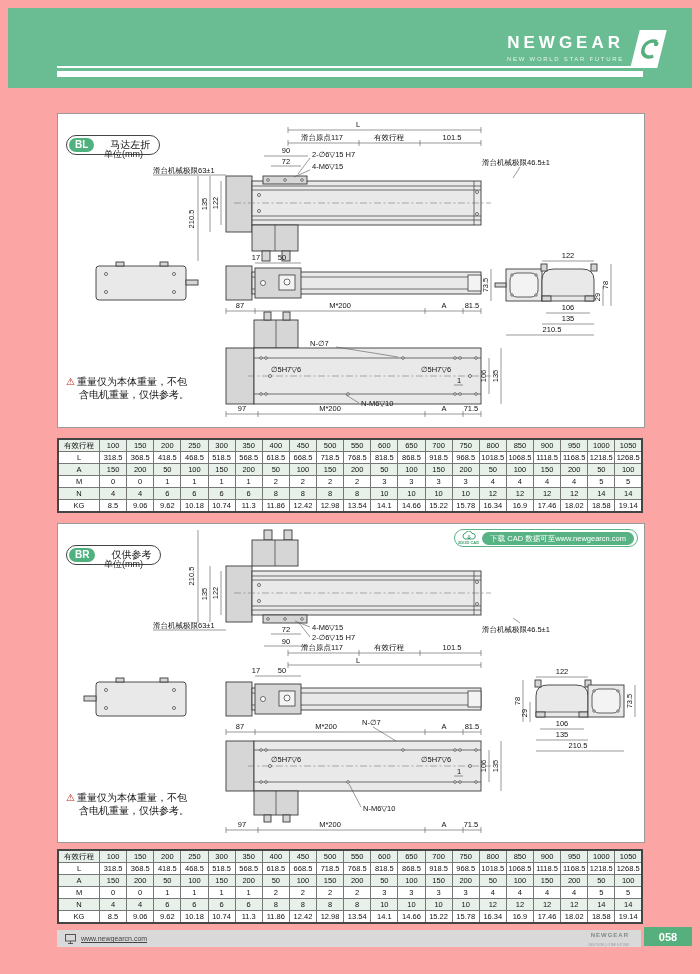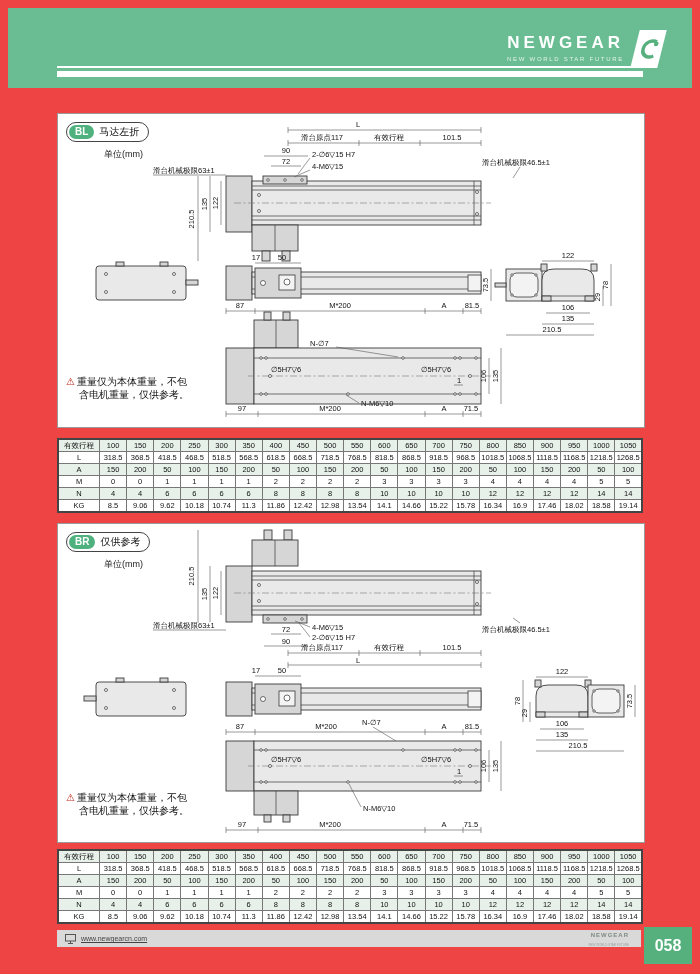--- a/index.html
+++ b/index.html
@@ -1,31 +1,31 @@
 <!DOCTYPE html>
 <html><head>
 <meta charset="utf-8">
 <style>
   html,body{margin:0;padding:0;background:#fff}
-  .page{position:relative;width:700px;height:974px;background:#ef4444;font-family:"Liberation Sans",sans-serif;overflow:hidden}
+  .page{position:relative;width:700px;height:974px;background:#fca5a5;font-family:"Liberation Sans",sans-serif;overflow:hidden}
 
   
   .band{position:absolute;left:8px;top:8px;width:684px;height:80px;background:#6abd92}
   .brand{position:absolute;right:68px;top:25px;text-align:right;color:#fff}
   .brand-name{font-size:17px;font-weight:bold;letter-spacing:4px}
   .brand-tag{font-size:6px;letter-spacing:1.7px;color:#e2f2e9;margin-top:3px}
   .brand-mark{position:absolute;right:30px;top:22px;width:27px;height:38px;background:#fff;transform:skewX(-14deg)}
   .stripe1{position:absolute;left:49px;top:58px;width:586px;height:2px;background:#fff}
   .stripe2{position:absolute;left:49px;top:63px;width:586px;height:6px;background:#fff}
 
   
   .panel{position:absolute;left:57px;width:586px;background:#fff;border:1px solid #9a9a9a}
   .panel-bl{top:113px;height:313px}
   .panel-br{top:523px;height:318px}
-  .badge{position:absolute;left:8px;top:8px;display:flex;align-items:center;gap:5px;border:1.5px solid #444;border-radius:11px;padding:2px 9px 2px 2px;background:#fff;z-index:3}
+  .badge{position:absolute;left:8px;top:21px;display:flex;align-items:center;gap:16px;border:1.5px solid #444;border-radius:11px;padding:2px 9px 2px 2px;background:#fff;z-index:3}
   .badge-code{background:#4fb27e;color:#fff;font-weight:bold;font-size:10px;line-height:12px;padding:1px 6px;border-radius:7px}
   .badge-title{font-size:10px;font-weight:normal;color:#111}
   .unit{position:absolute;left:46px;top:34px;font-size:9px;color:#222;z-index:3}
   .cad{position:absolute;right:6px;top:5px;display:flex;align-items:center;gap:3px;border:1px solid #57b383;border-radius:11px;padding:1px 3px;background:#fff;z-index:3}
   .cad-icon{display:flex;flex-direction:column;align-items:center;line-height:4px}
   .cad-icon-label{font-size:4px;color:#3f9e6d;font-weight:bold;margin-top:1px}
   .cad-text{background:#57b383;color:#fff;font-size:7.5px;line-height:9px;padding:2px 8px;border-radius:8px;white-space:nowrap}
 
   .note{position:absolute;font-size:10px;color:#111;line-height:12.5px;z-index:3}
   .note .warn{color:#c03022;margin-right:2px}
@@ -47,21 +47,21 @@
   .spec td{border:1px solid #777;text-align:center;height:11px;padding:0;color:#111;overflow:hidden;white-space:nowrap}
   .spec tr.alt{background:#e7f1ea}
   .spec td.lab{width:40px}
 
   
   .footer-bar{position:absolute;left:57px;top:930px;width:584px;height:17px;background:#d9d9d9;display:flex;align-items:center}
   .site{font-size:7px;color:#444;text-decoration:underline;margin-left:5px}
   .footer-brand{margin-left:auto;margin-right:12px;text-align:right;line-height:5px}
   .fb-name{font-size:6px;font-weight:bold;color:#7f8a84;letter-spacing:1px}
   .fb-tag{font-size:3px;color:#9aa49e}
-  .page-num{position:absolute;left:644px;top:927px;width:48px;height:37px;background:#55b07e;color:#fff;font-weight:bold;font-size:16px;display:flex;align-items:center;justify-content:center}
+  .page-num{position:absolute;left:644px;top:927px;width:48px;height:19px;background:#55b07e;color:#fff;font-weight:bold;font-size:11px;display:flex;align-items:center;justify-content:center}
 </style>
 </head>
 <body>
 
 <div class="page">
 
   <div class="band">
     <div class="brand">
       <div class="brand-name">NEWGEAR</div>
       <div class="brand-tag">NEW WORLD STAR FUTURE</div>
@@ -405,20 +405,29 @@
         </tr>
       </tbody>
     </table>
 
   <div class="panel panel-br">
     <div class="badge">
       <span class="badge-code">BR</span>
       <span class="badge-title">仅供参考</span>
     </div>
     <div class="unit">单位(mm)</div>
+    <div class="cad">
+      <span class="cad-icon">
+        <svg width="16" height="9" viewBox="0 0 16 9">
+            <path d="M4 8 A3 3 0 0 1 4.5 2.2 A3.4 3.4 0 0 1 11 2.5 A2.7 2.7 0 0 1 12 8 Z M8 4 v4 M6.5 6.5 L8 8 L9.5 6.5" fill="none" stroke="#3f9e6d" stroke-width="1"></path>
+          </svg>
+        <span class="cad-icon-label">2D/3D CAD</span>
+      </span>
+      <span class="cad-text">下载 CAD 数据可至www.newgearcn.com</span>
+    </div>
 
     <svg class="drw" width="586" height="316" viewBox="0 0 586 316">
 
       <g>
         <rect x="206" y="6" width="8" height="10" class="blk"></rect>
           <rect x="226" y="6" width="8" height="10" class="blk"></rect>
         <rect x="194" y="16" width="46" height="26" class="blk"></rect>
         <line x1="217" y1="16" x2="217" y2="42" class="ln"></line>
         <rect x="168" y="42" width="26" height="56" class="blk"></rect>
         <rect x="194" y="47" width="229" height="44" class="bod"></rect>

